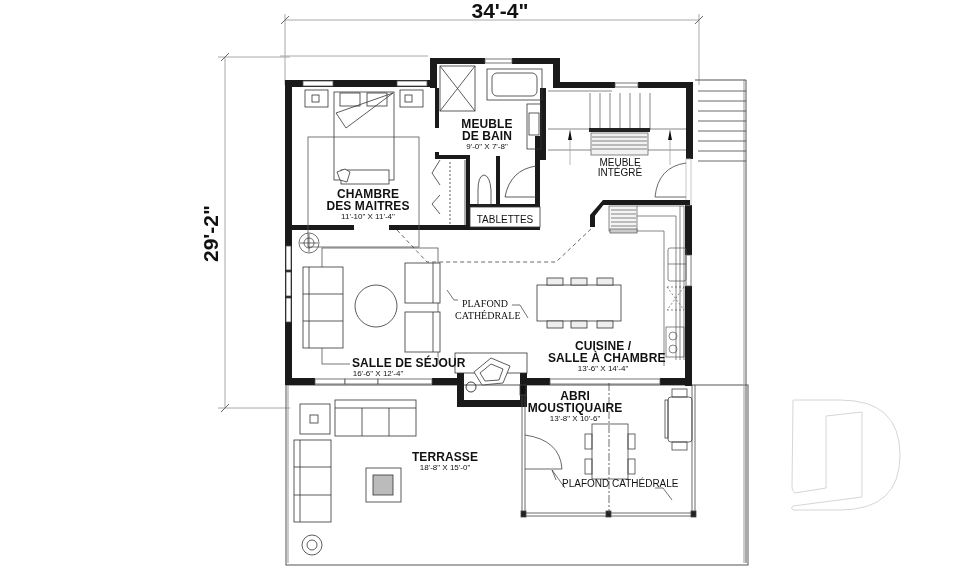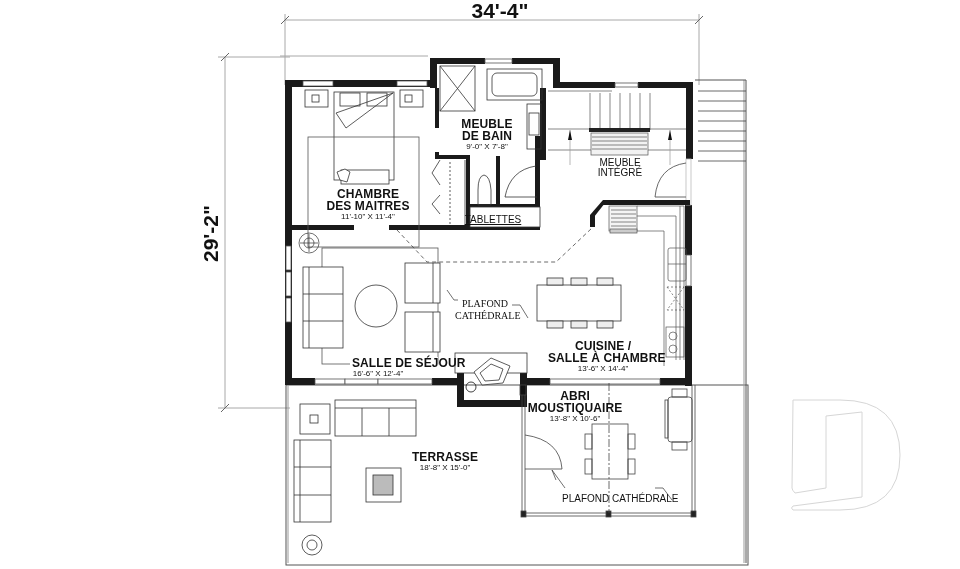--- a/index.html
+++ b/index.html
@@ -309,21 +309,21 @@
   <div class="room-name">DES MAITRES</div>
   <div class="room-dim">11'-10" X 11'-4"</div>
 </div>
 
 <div class="lbl" style="left:447px; top:118px; width:80px;">
   <div class="room-name">MEUBLE</div>
   <div class="room-name">DE BAIN</div>
   <div class="room-dim">9'-0" X 7'-8"</div>
 </div>
 
-<div class="lbl note" style="left:460px; top:215px; width:66px;text-decoration:underline;">TABLETTES</div>
+<div class="lbl note" style="left:472px; top:215px; width:66px;">TABLETTES</div>
 
 <div class="lbl note" style="left:590px; top:158px; width:60px;">
   <div>MEUBLE</div>
   <div>INTÉGRÉ</div>
 </div>
 
 <div class="lbl note" style="left:455px; top:298px; width:60px; line-height:1.2;font-family:Liberation Serif, serif;">
   <div>PLAFOND</div>
   <div>CATHÉDRALE</div>
 </div>
@@ -343,13 +343,13 @@
   <div class="room-name">ABRI</div>
   <div class="room-name">MOUSTIQUAIRE</div>
   <div class="room-dim">13'-8" X 10'-6"</div>
 </div>
 
 <div class="lbl" style="left:405px; top:451px; width:80px;">
   <div class="room-name">TERRASSE</div>
   <div class="room-dim">18'-8" X 15'-0"</div>
 </div>
 
-<div class="lbl note" style="left:562px; top:494px; width:100px;">PLAFOND CATHÉDRALE</div>
+<div class="lbl note" style="left:562px; top:479px; width:100px;">PLAFOND CATHÉDRALE</div>
 
 </body></html>

